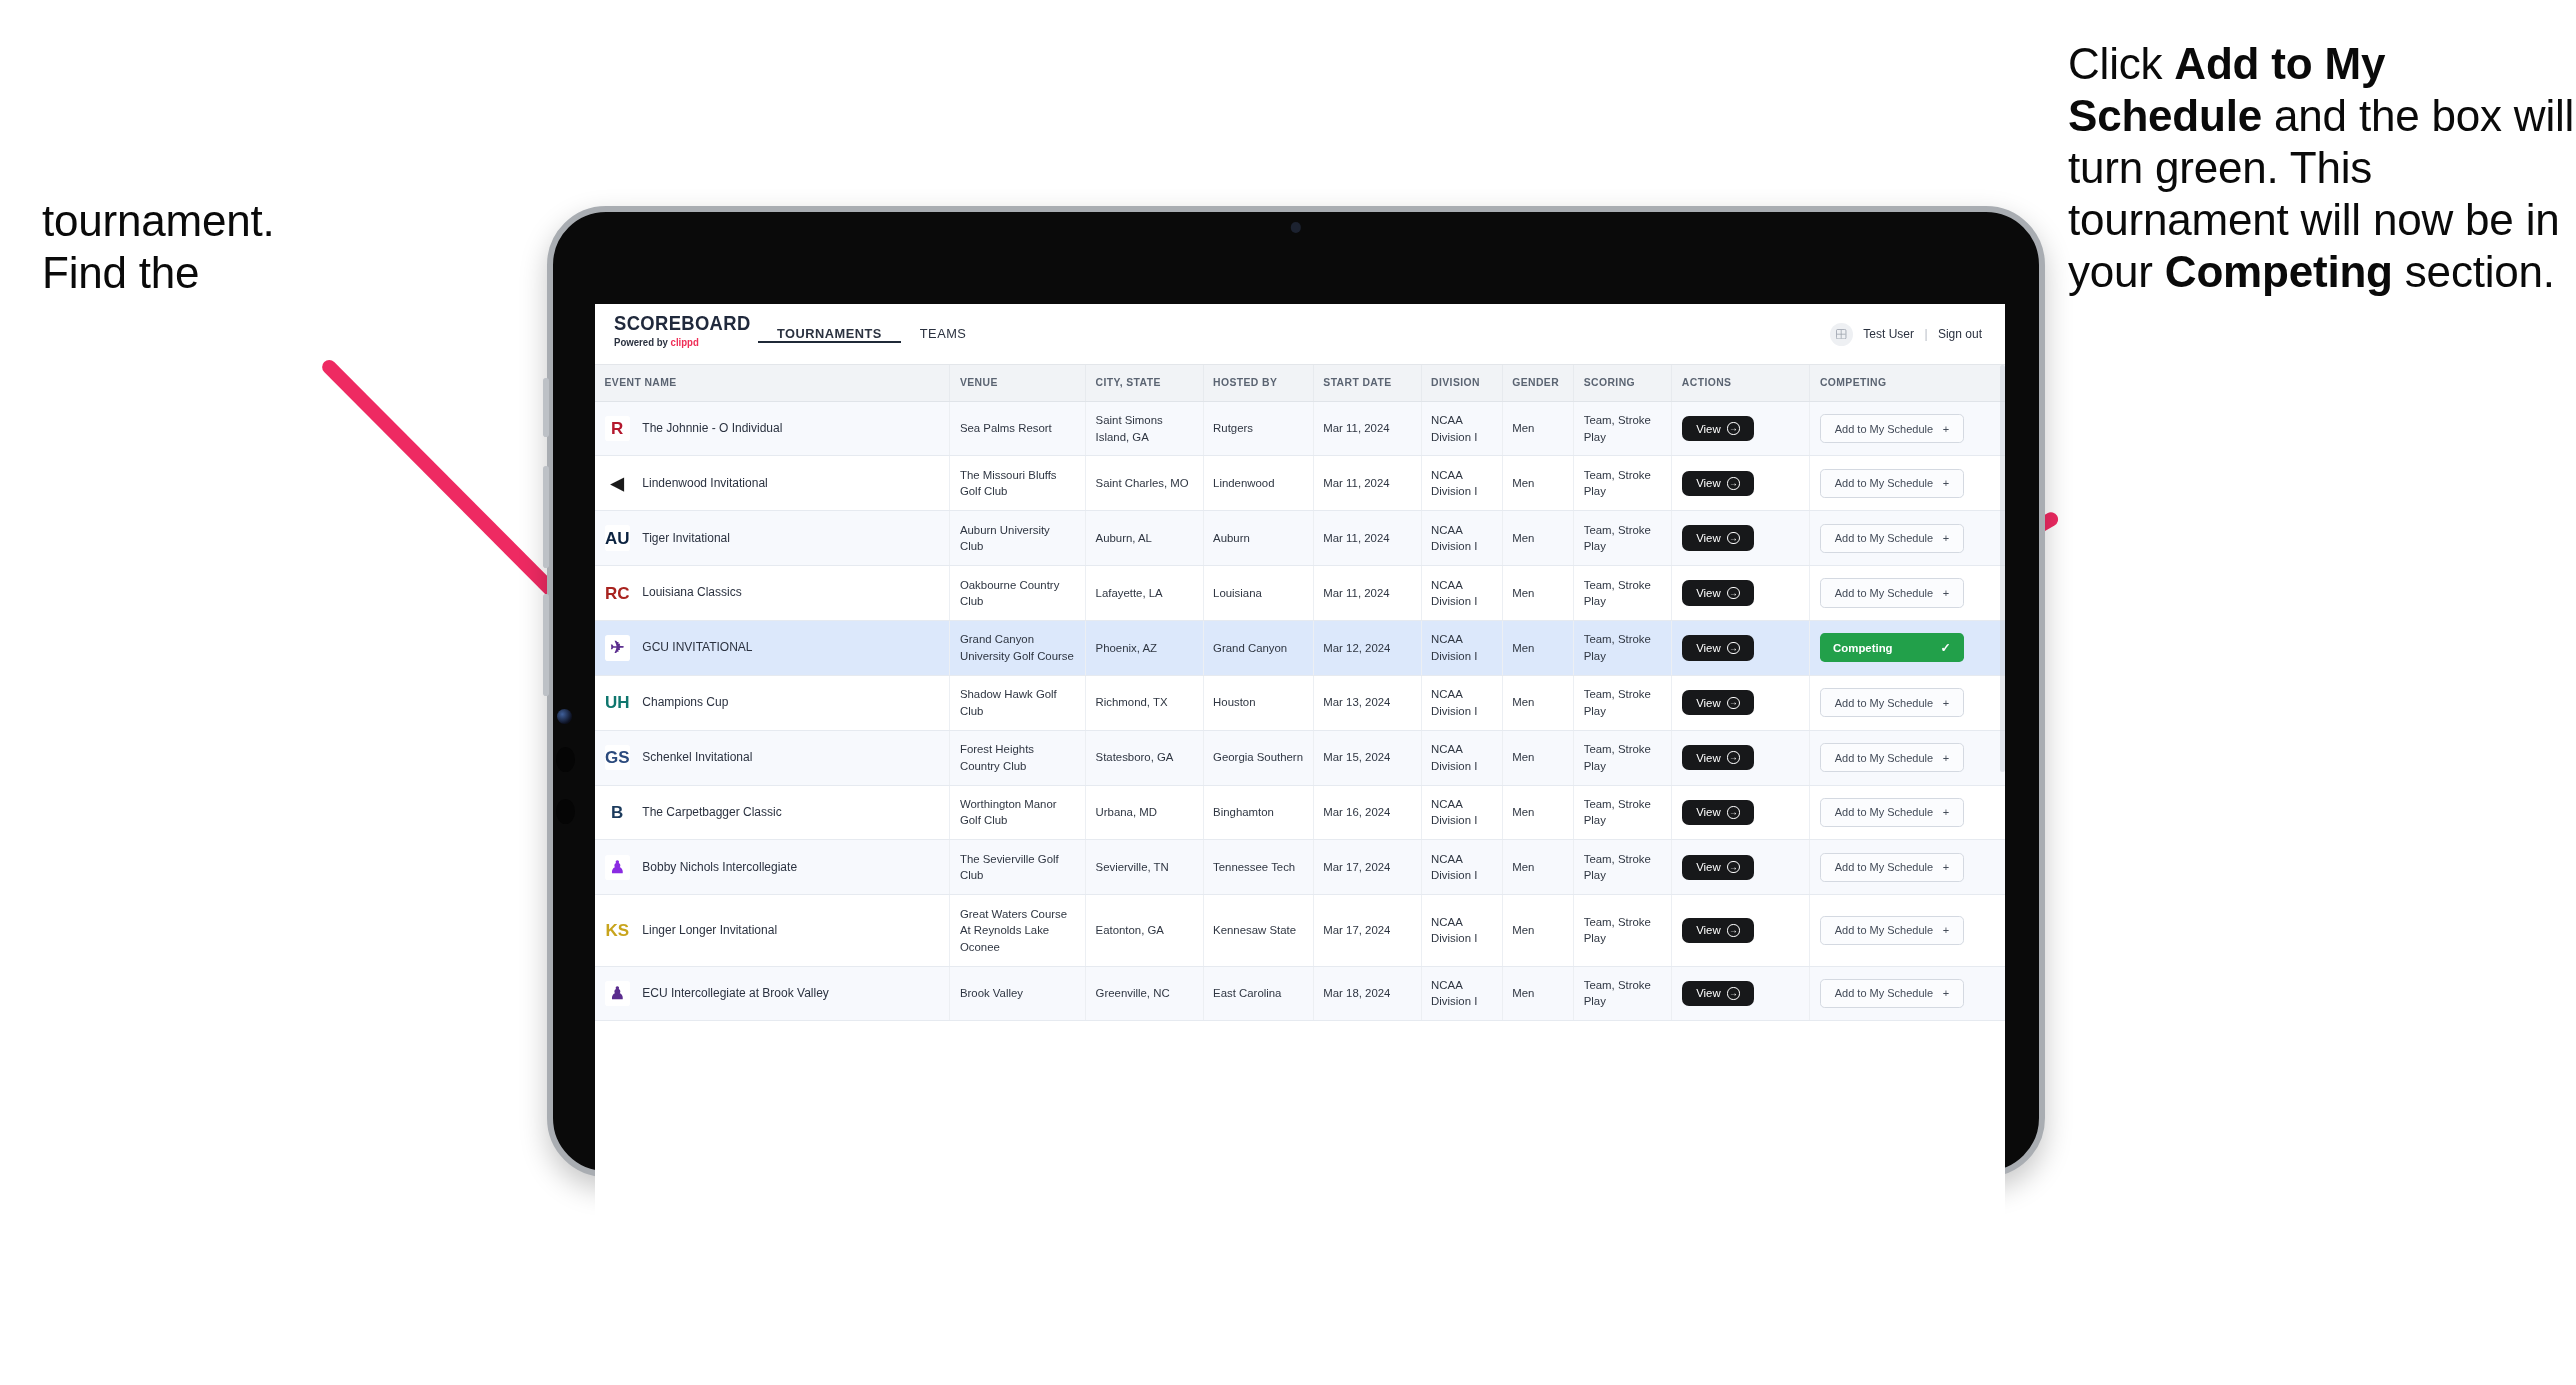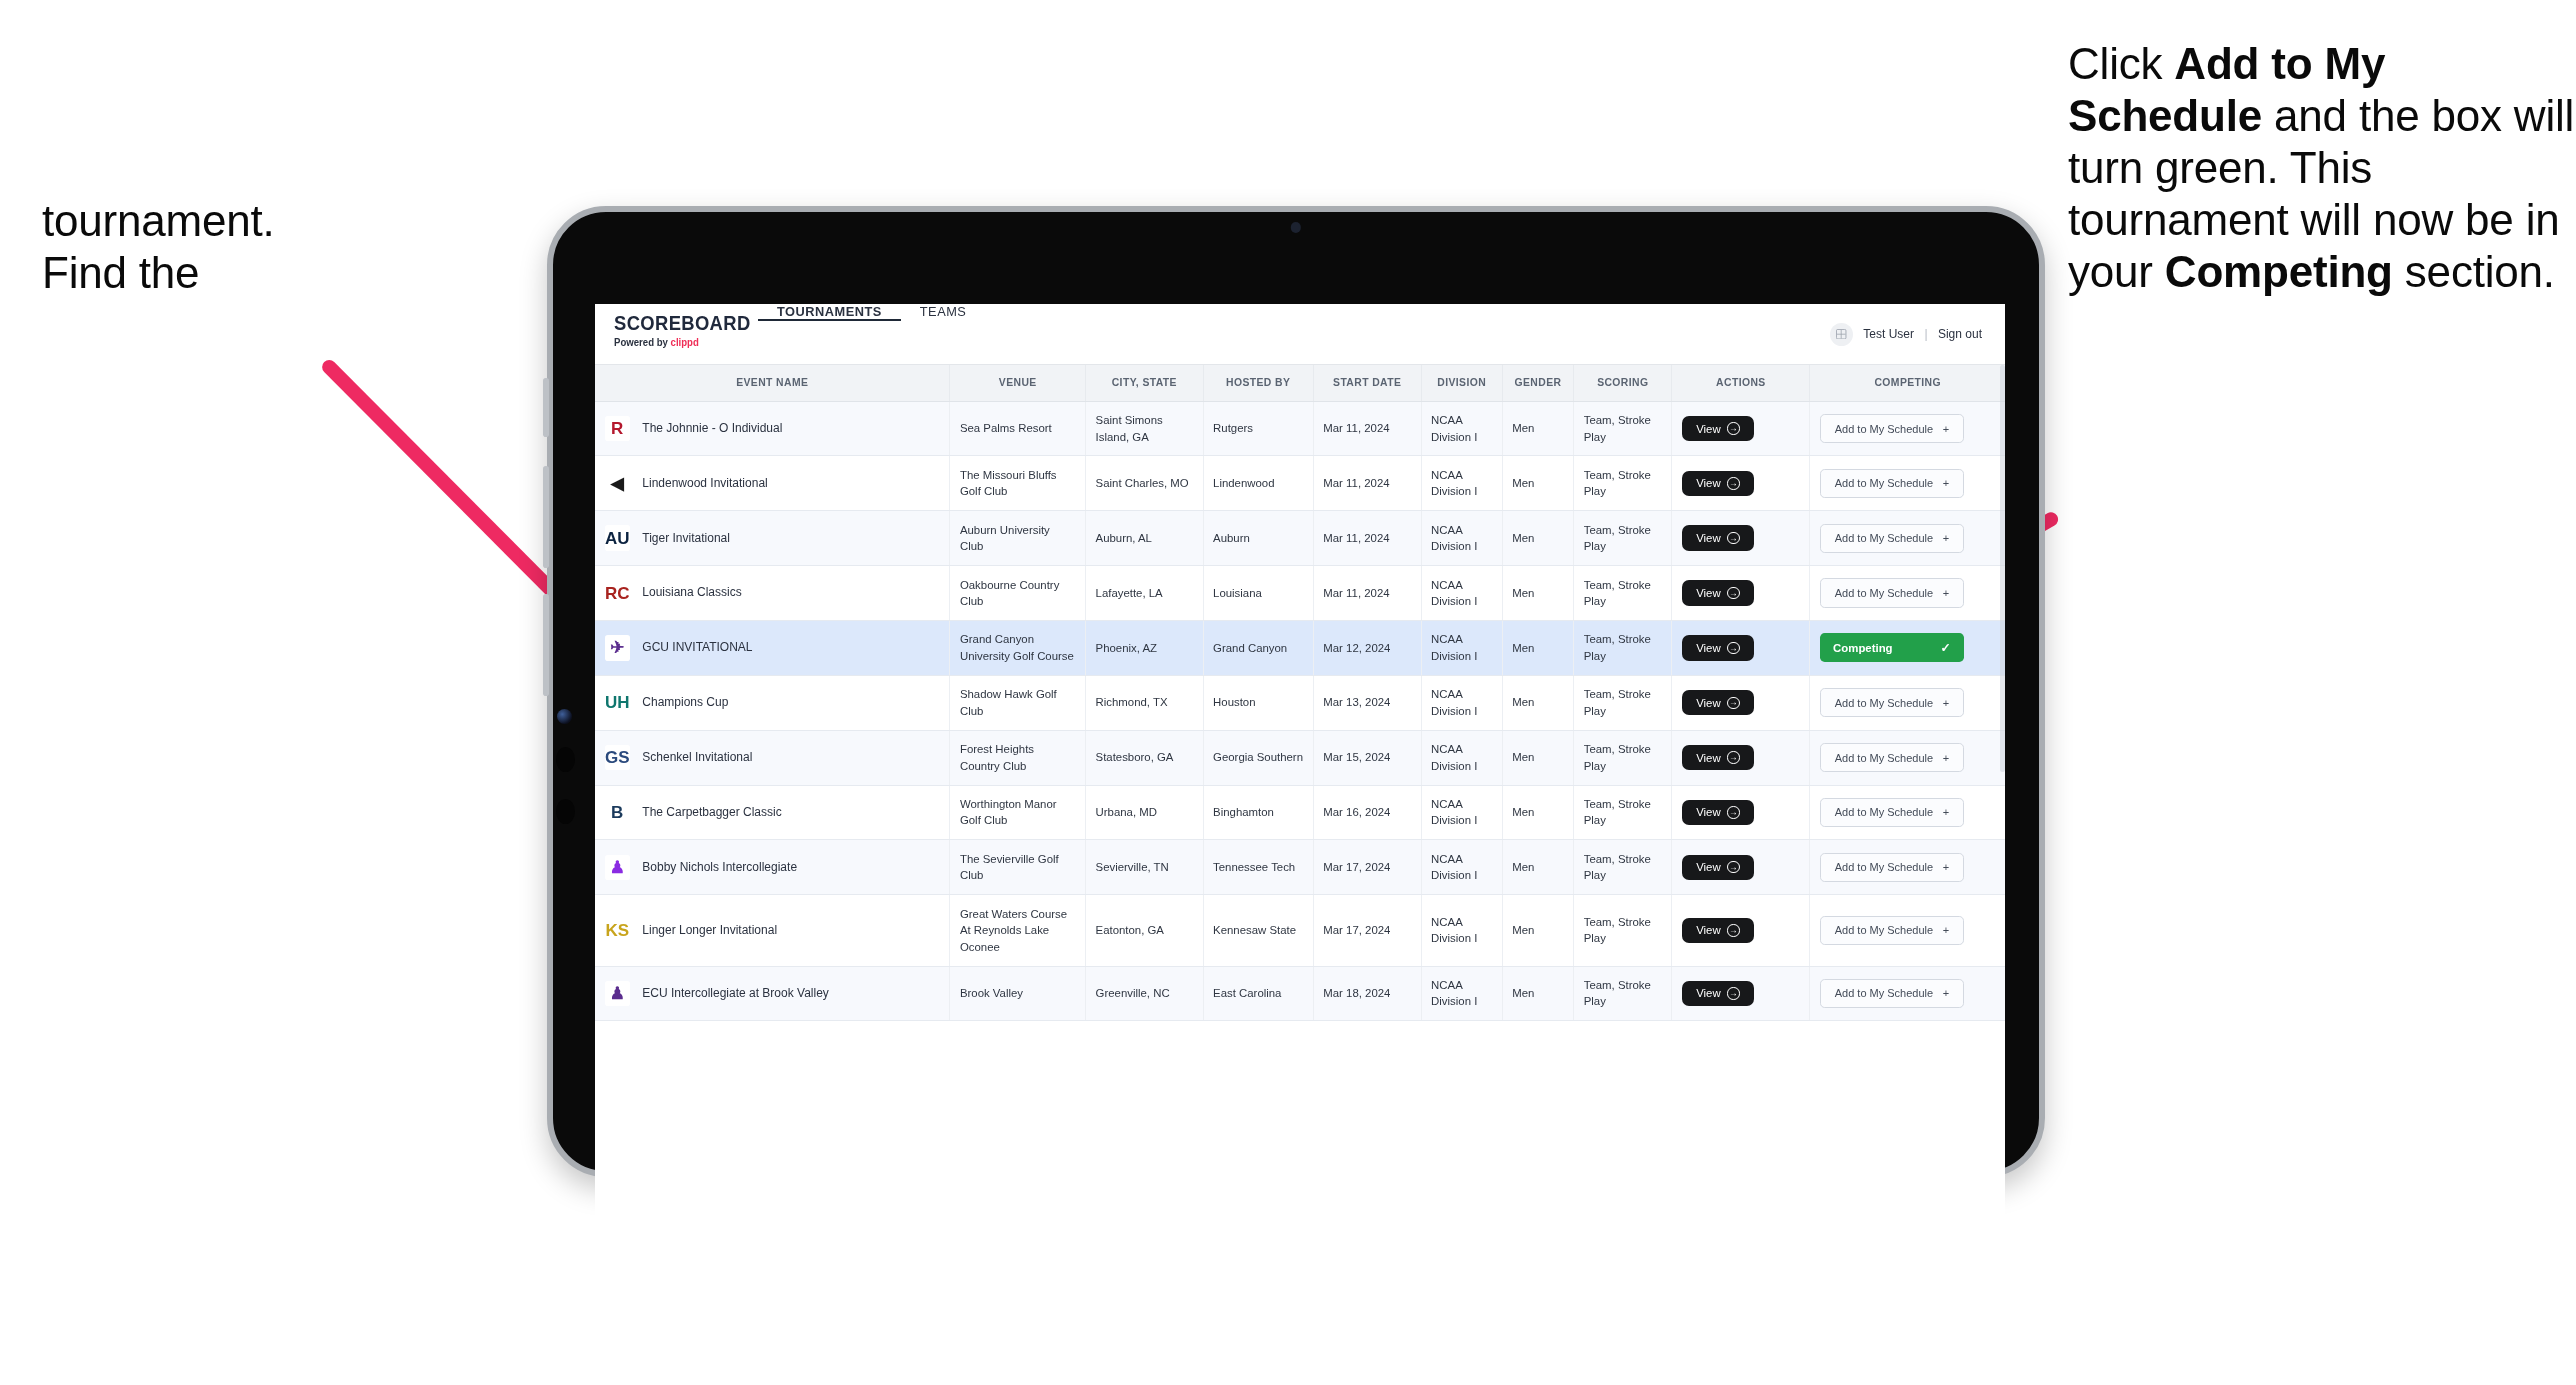--- a/index.html
+++ b/index.html
@@ -86,21 +86,21 @@
     font-size: 20px; font-weight: 700; letter-spacing: 0.4px;
     color: #20293c; line-height: 1;
     transform: scaleX(0.92); transform-origin: left center;
   }
   .brand-sub {
     margin-top: 4.7px; font-size: 10px; color: #2b3240; font-weight: 600;
     transform: scaleX(0.96); transform-origin: left center;
   }
   .brand-sub .clippd { color: #ef2d56; font-weight: 800; }
 
-  .nav { display: flex; align-items: flex-start; margin-left: 21px; }
+  .nav { display: flex; align-items: center; margin-left: 21px; }
   .nav-item {
     display: flex; align-items: center;
     padding: 0 19px;
     font-size: 12.8px; letter-spacing: 0.5px;
     color: #2b3240; font-weight: 400;
     border-bottom: 2.8px solid transparent;
     cursor: pointer;
   }
   .nav-item.active { border-bottom-color: #1f2937; font-weight: 600; }
 
@@ -116,21 +116,21 @@
   .sep { color: #b9bec6; }
   .hdr-link { cursor: pointer; }
 
   
   table#tourney-table {
     width: 100%; border-collapse: collapse; table-layout: fixed;
     font-size: 11.4px; color: #2b3240;
   }
   #tourney-table thead th {
     background: #f1f3f6;
-    text-align: center;
+    text-align: left;
     font-size: 10.4px; font-weight: 600; letter-spacing: 0.4px;
     color: #5b6472;
     padding: 12.3px 9.5px;
     border-bottom: 0.9px solid #e0e4e9;
     border-right: 0.9px solid #e7eaee;
     white-space: nowrap;
   }
   #tourney-table thead th:last-child { border-right: none; }
 
   #tourney-table tbody td {

